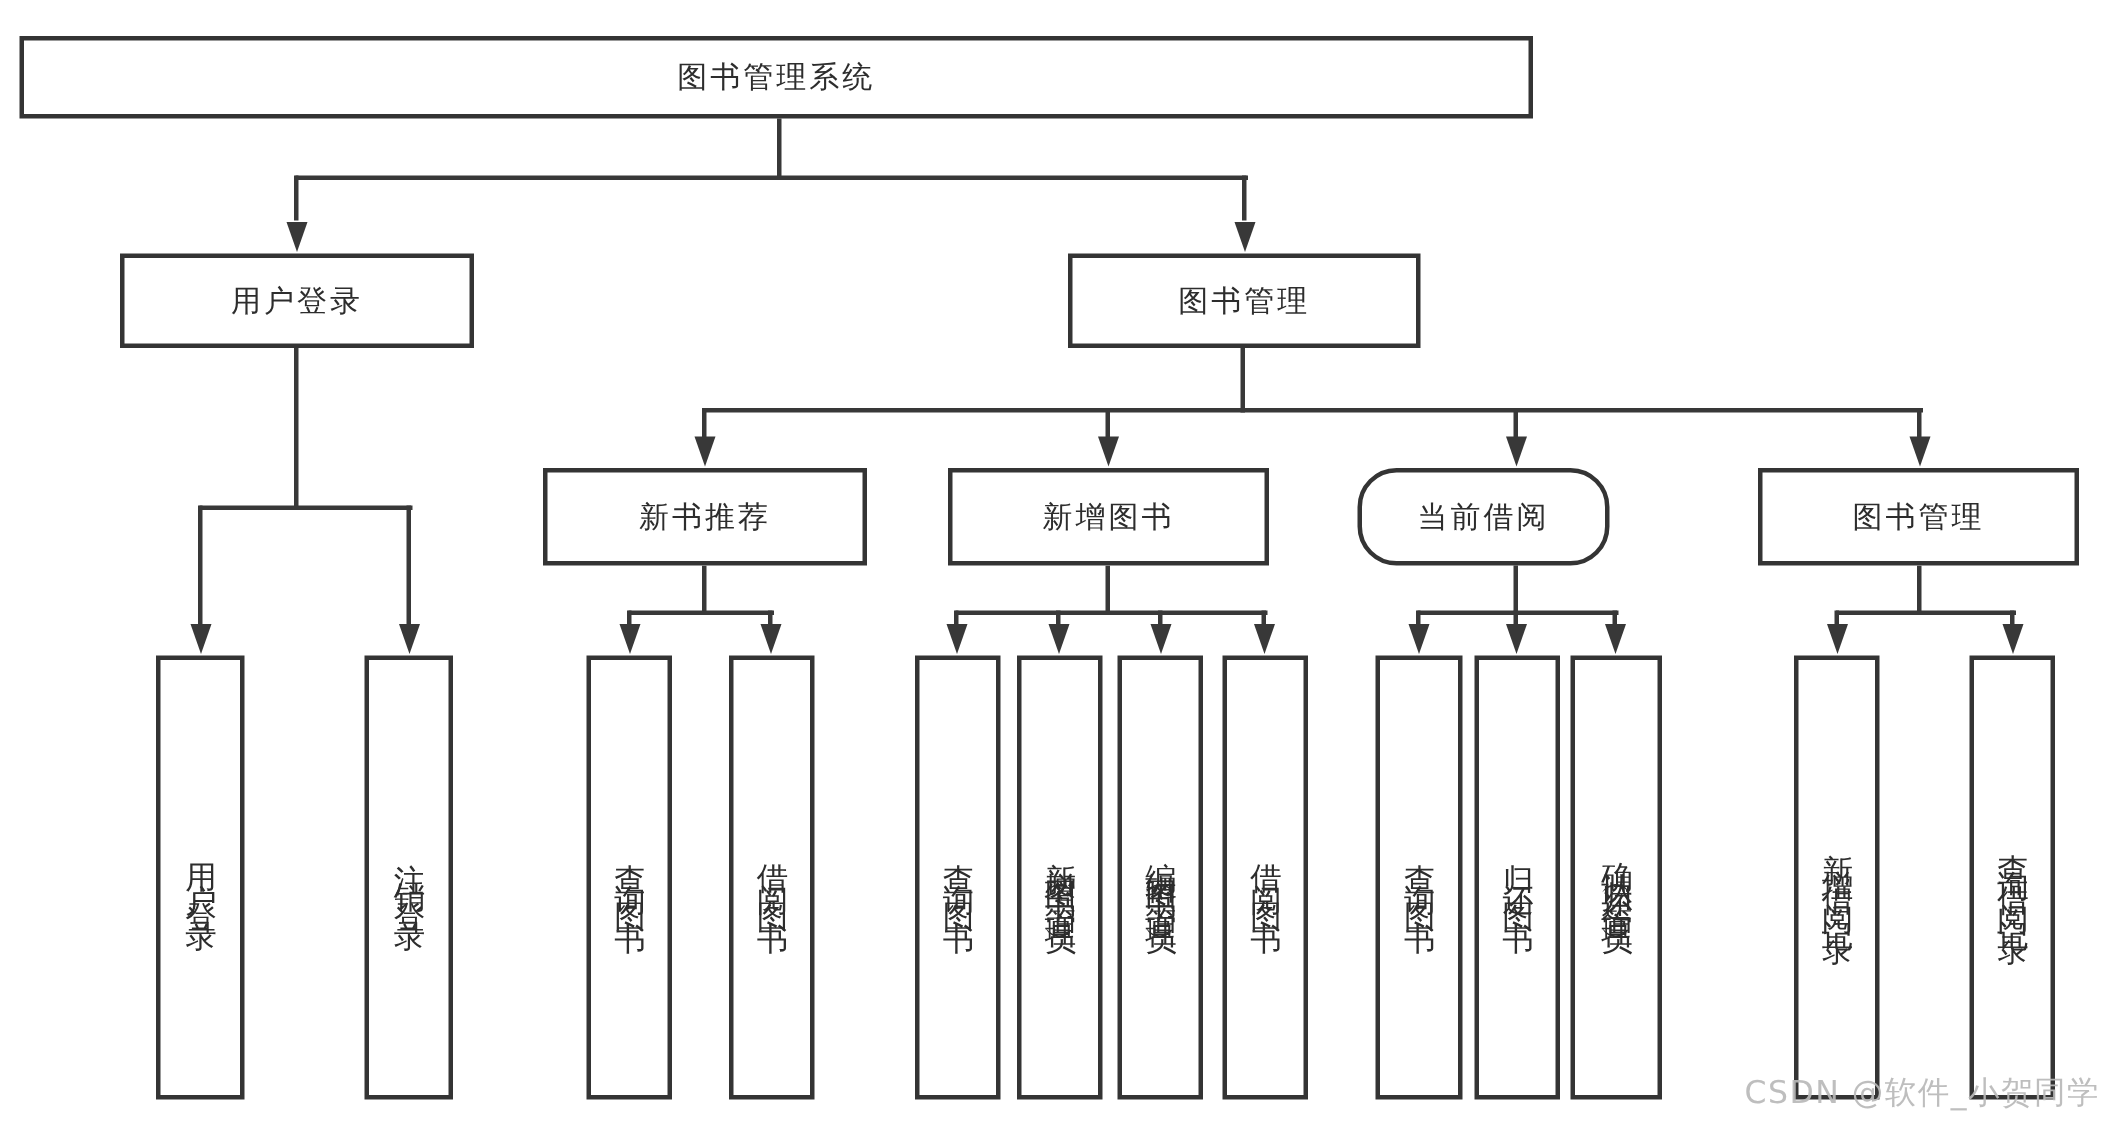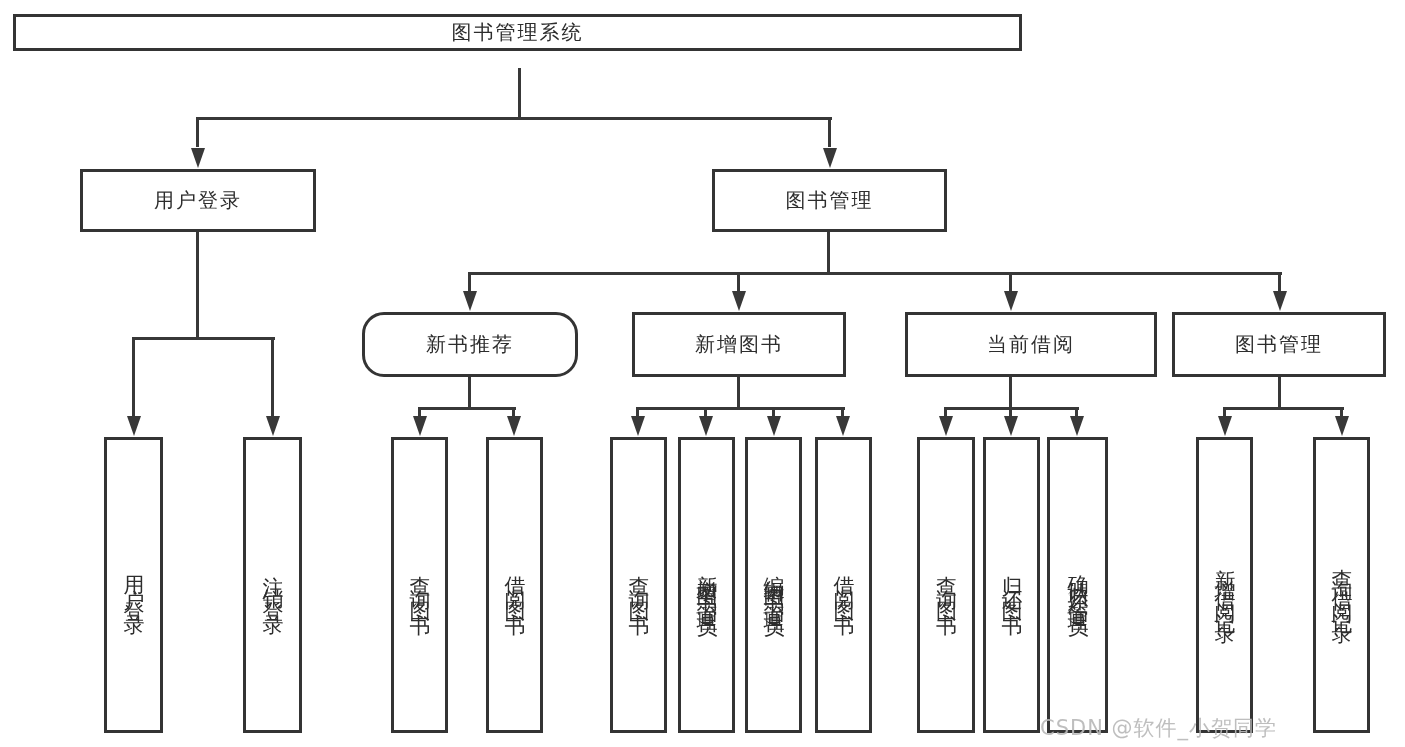--- a/index.html
+++ b/index.html
@@ -20,45 +20,45 @@
     white-space:nowrap;
   }
   .vline, .hline { position:absolute; background:#383838; z-index:1; }
   .arrowhead {
     position:absolute; width:0; height:0; z-index:1;
     border-left:7px solid transparent; border-right:7px solid transparent;
     border-top:20px solid #383838;
   }
   .watermark {
     position:absolute; left:1040px; top:714px; width:360px;
-    font-size:21px; color:rgba(185,185,185,0.92);
+    text-align:right; font-size:21px; color:rgba(185,185,185,0.92);
     letter-spacing:1px; z-index:5; white-space:nowrap;
   }
 </style>
 </head>
 <body>
 
 <div class="canvas">
   <div id="nodes-layer">
-      <div class="box hbox" style="left: 13px; top: 14px; width: 1009px; height: 37px;">
+      <div class="box hbox" style="left: 13px; top: 24px; width: 1009px; height: 55px;">
         <span>图书管理系统</span>
       </div>
       <div class="box hbox" style="left: 80px; top: 169px; width: 236px; height: 63px;">
         <span>用户登录</span>
       </div>
       <div class="box hbox" style="left: 712px; top: 169px; width: 235px; height: 63px;">
         <span>图书管理</span>
       </div>
-      <div class="box hbox" style="left: 362px; top: 312px; width: 216px; height: 65px; border-radius: 22px;">
+      <div class="box hbox" style="left: 362px; top: 312px; width: 216px; height: 65px;">
         <span>新书推荐</span>
       </div>
       <div class="box hbox" style="left: 632px; top: 312px; width: 214px; height: 65px;">
         <span>新增图书</span>
       </div>
-      <div class="box hbox" style="left: 905px; top: 312px; width: 252px; height: 65px;">
+      <div class="box hbox" style="left: 905px; top: 312px; width: 168px; height: 65px; border-radius: 26px;">
         <span>当前借阅</span>
       </div>
       <div class="box hbox" style="left: 1172px; top: 312px; width: 214px; height: 65px;">
         <span>图书管理</span>
       </div>
       <div class="box vbox" style="left: 104px; top: 437px; width: 59px; height: 296px;">
         <span style="letter-spacing: 13px;">用户登录</span>
       </div>
       <div class="box vbox" style="left: 243px; top: 437px; width: 59px; height: 296px;">
         <span style="letter-spacing: 13px;">注销登录</span>

